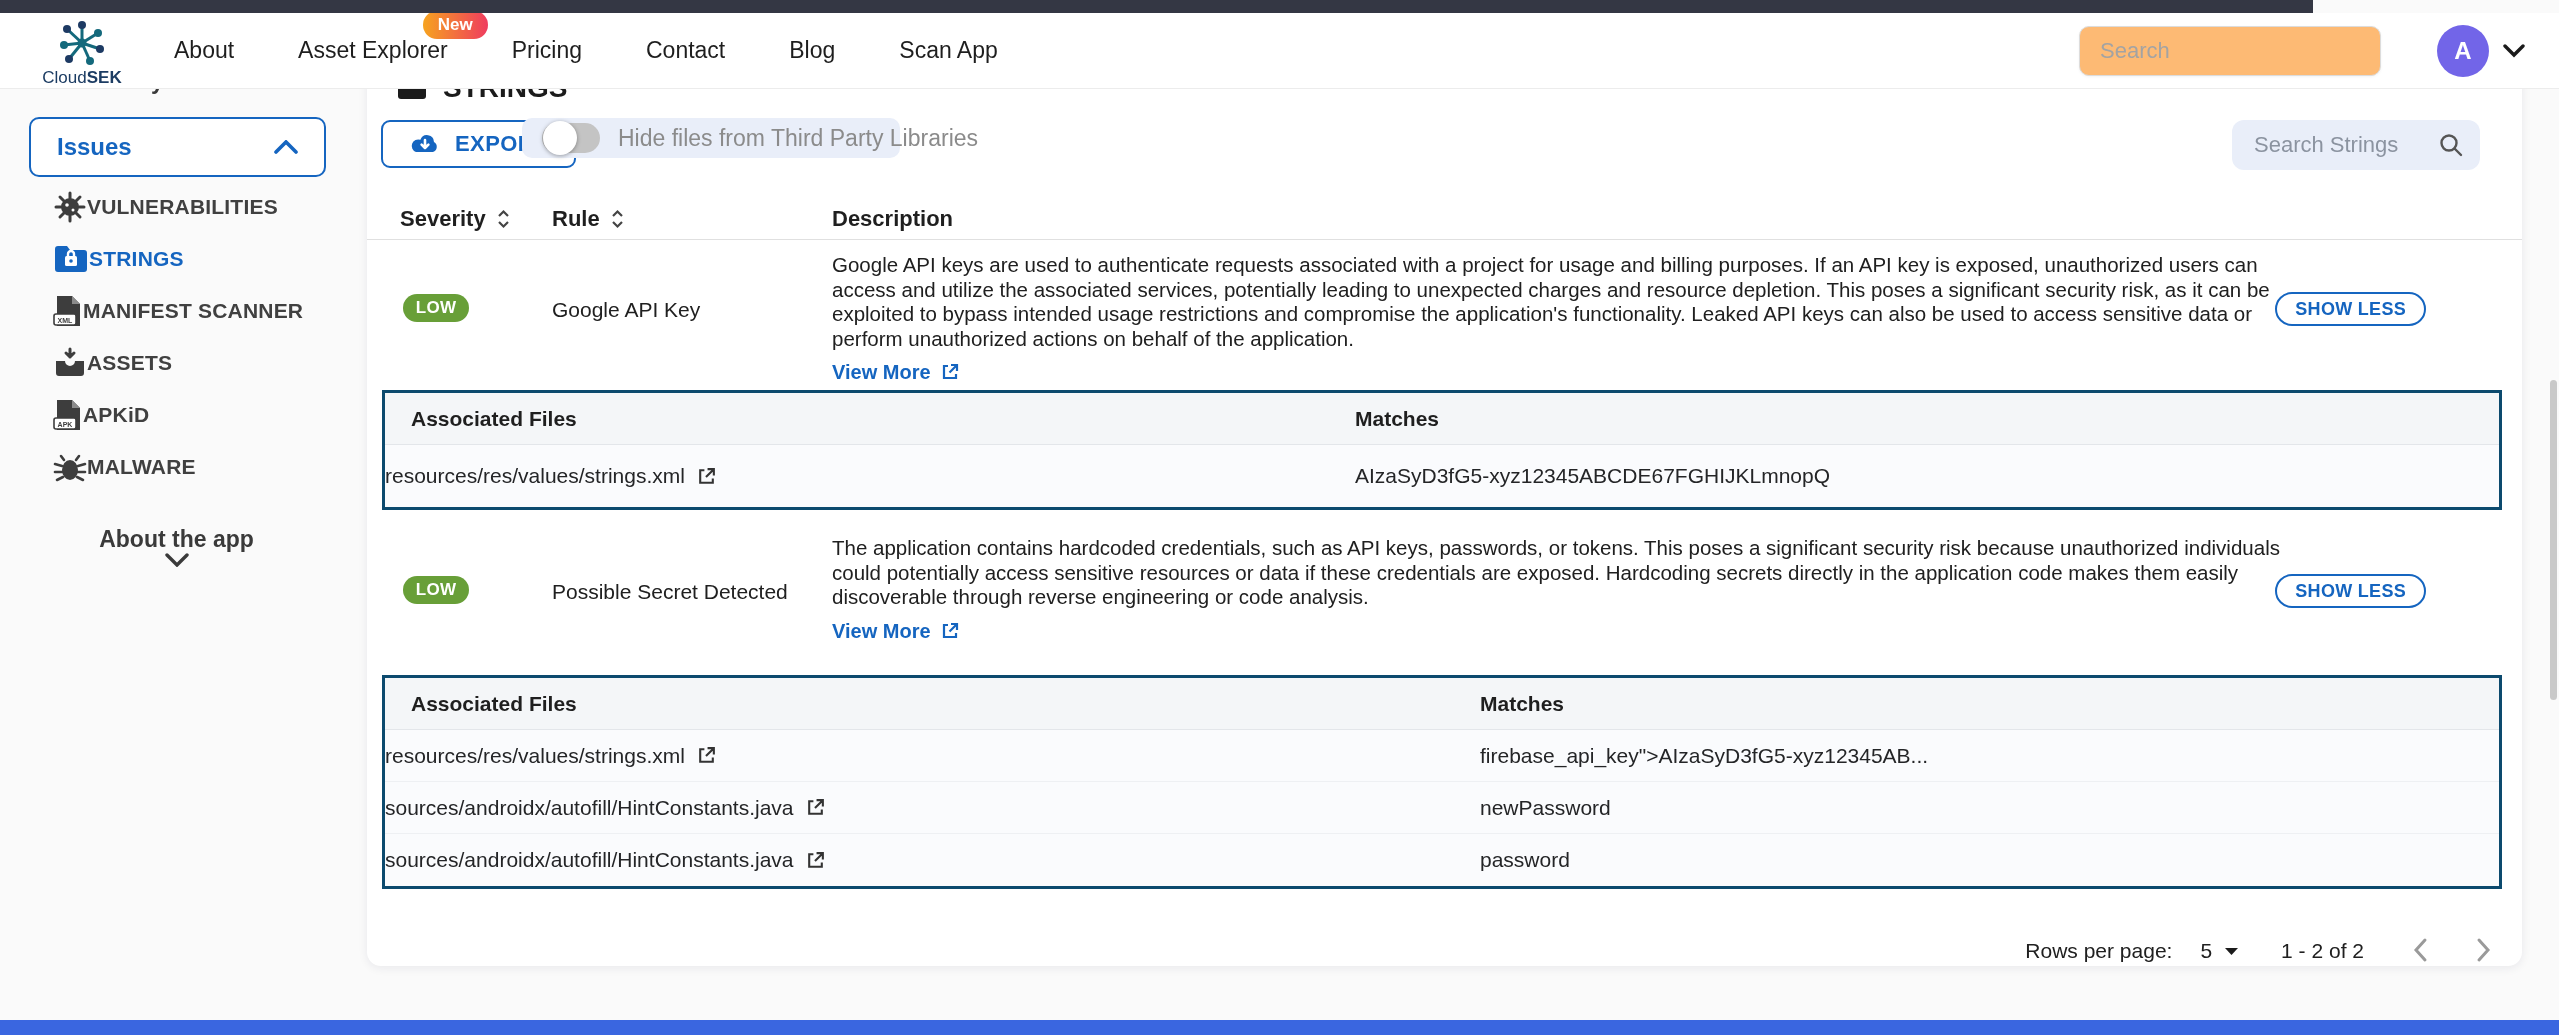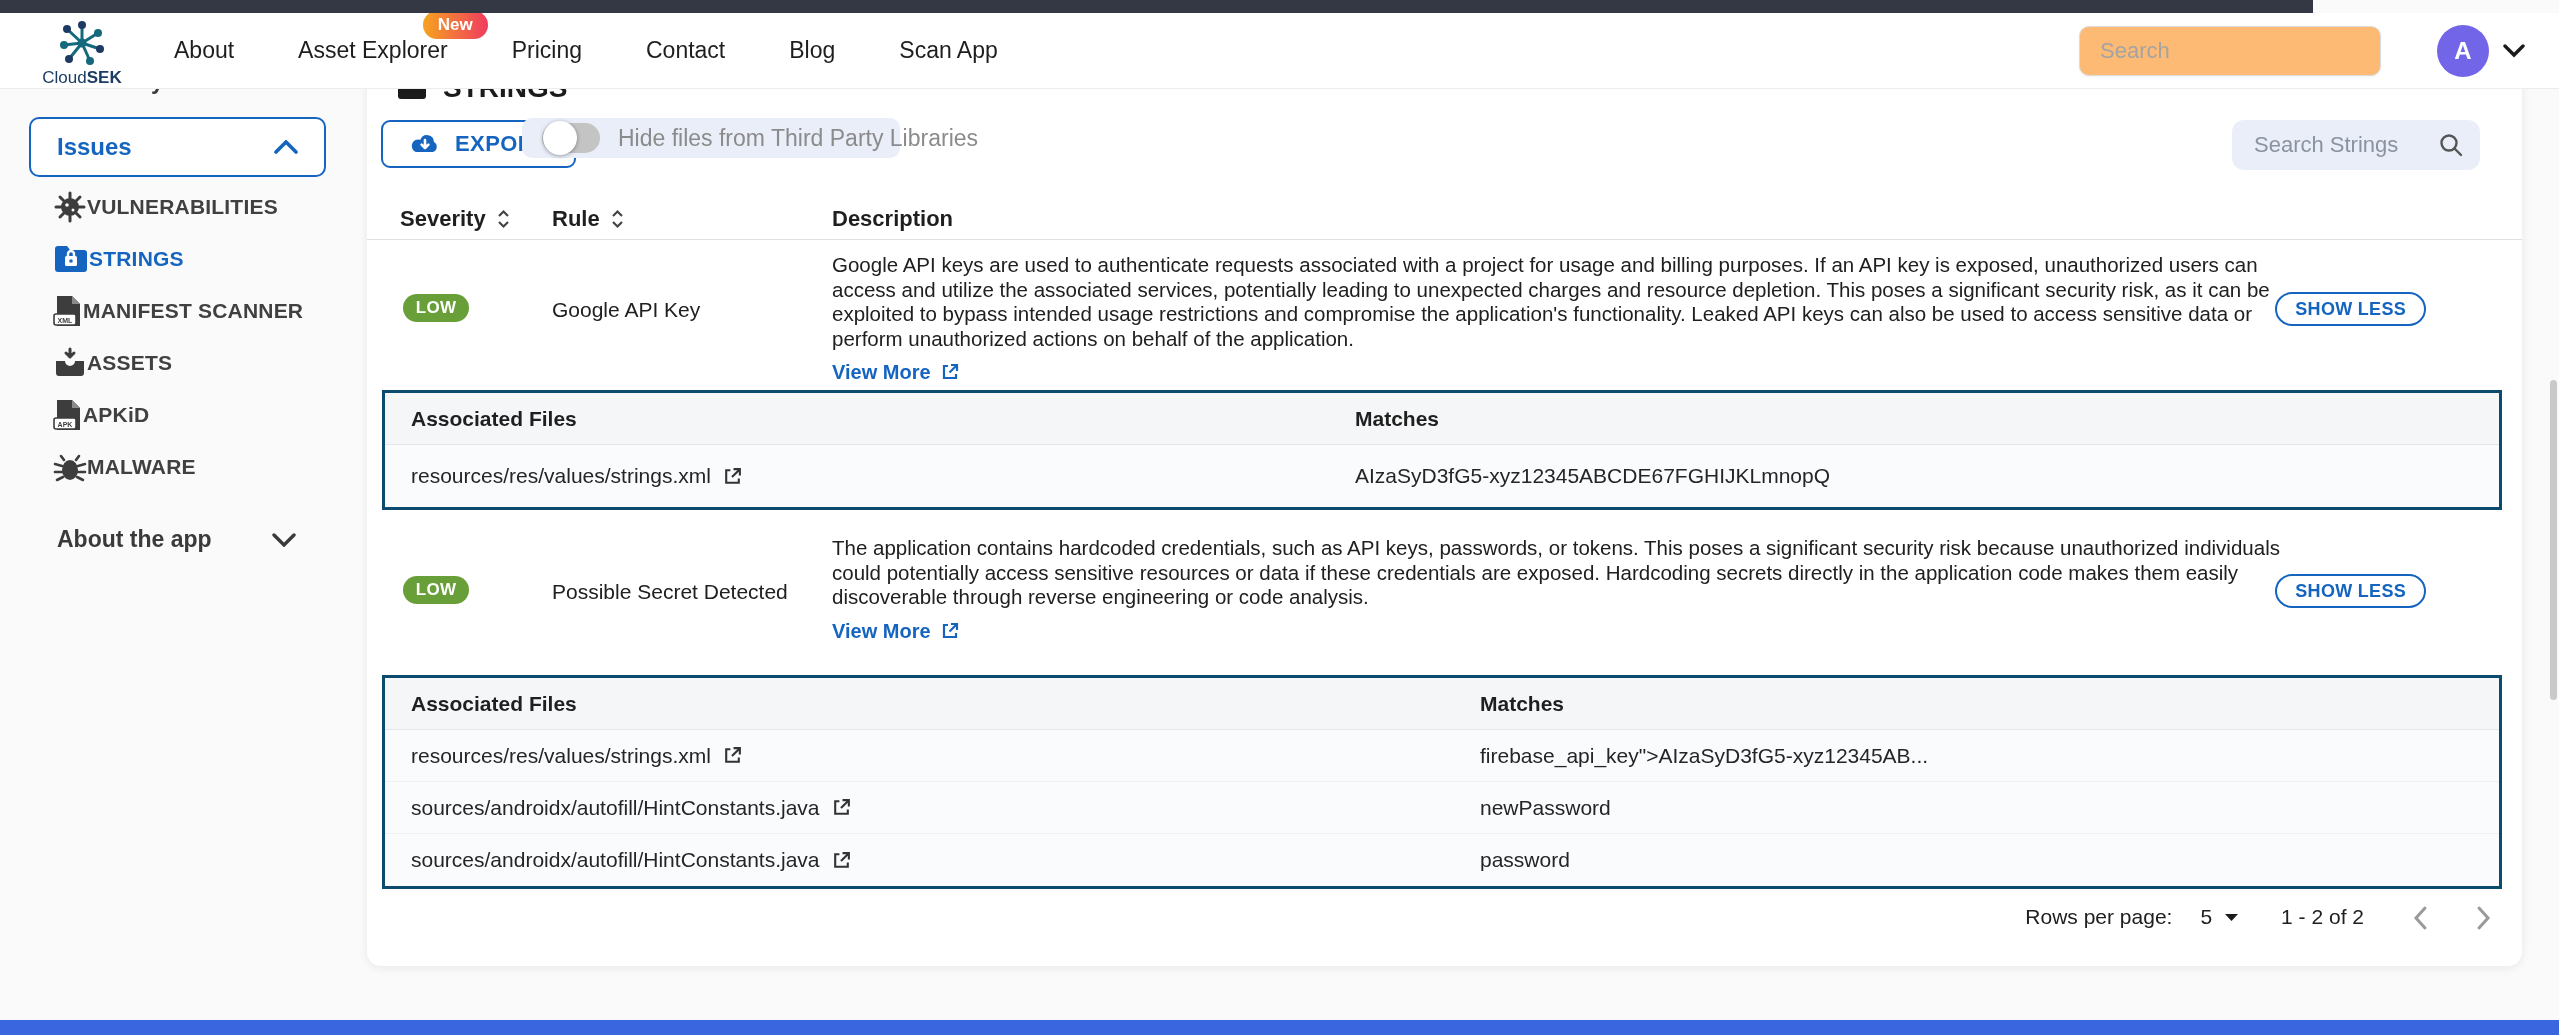--- a/index.html
+++ b/index.html
@@ -41,21 +41,21 @@
   .side-summary { position:absolute; top:68px; left:30px; font-size:23px; font-weight:600; color:#3a3a3a; cursor:pointer; }
   .issues-box {
     position:absolute; top:117px; left:0; width:297px; height:60px; border:2px solid #1565c0; border-radius:10px;
     display:flex; align-items:center; justify-content:space-between; padding:0 26px; cursor:pointer; background:#fff;
   }
   .issues-label { font-size:24px; font-weight:700; color:#1565c0; }
   .side-items { position:absolute; top:181px; left:0; width:297px; }
   .side-item { height:52px; display:flex; align-items:center; padding-left:24px; cursor:pointer; }
   .side-item .lbl { font-size:21px; font-weight:600; color:#404040; letter-spacing:.2px; }
   .side-item.active .lbl { color:#1565c0; }
-  .side-about { position:absolute; top:526px; left:0; width:297px; display:flex; align-items:center; justify-content:space-between; padding:0 30px 0 28px; cursor:pointer; }
+  .side-about { position:absolute; top:526px; left:0; width:297px; display:flex; align-items:center; justify-content:space-between; padding:0 30px 0 28px; cursor:pointer;flex-direction:column; }
   .side-about .lbl { font-size:23px; font-weight:600; color:#3a3a3a; }
   
   .card {
     position:absolute; left:367px; top:58px; width:2155px; height:908px; background:#fff;
     border-radius:14px; box-shadow:0 2px 10px rgba(25,30,60,.08); z-index:5;
   }
   .card-title { position:absolute; top:14px; left:30px; display:flex; align-items:center; gap:16px; }
   .card-title .txt { font-size:28px; font-weight:700; color:#1b1b1b; }
   .export-btn {
     position:absolute; top:62px; left:14px; height:48px; padding:0 26px; border:2px solid #1565c0; border-radius:9px;
@@ -93,27 +93,27 @@
   .show-less {
     position:absolute; right:96px; height:34px; padding:0 18px; border:2px solid #1565c0; border-radius:17px; background:#fff;
     color:#1565c0; font-size:18px; font-weight:700; display:flex; align-items:center; cursor:pointer; letter-spacing:.3px;
   }
   
   .subtable { position:absolute; left:15px; width:2120px; border:3px solid #0c4a6e; background:#fafbfd; }
   .subhead { display:grid; grid-template-columns:var(--c1) 1fr; height:52px; align-items:center; background:#f4f6f8; border-bottom:1px solid #e3e6ea; }
   .subhead .h { font-size:21px; font-weight:700; color:#1f1f1f; padding-left:26px; }
   .subrow { display:grid; grid-template-columns:var(--c1) 1fr; height:52px; align-items:center; border-bottom:1px solid #eef0f3; }
   .subrow:last-child { border-bottom:none; }
-  .file-cell { display:flex; align-items:center; gap:11px; padding-left:26px; font-size:21px; color:#242527; cursor:pointer; }
+  .file-cell { display:flex; align-items:center; gap:11px; font-size:21px; color:#242527; cursor:pointer; }
   .match-cell { font-size:21px; color:#242527; }
   .sub1 { --c1:970px; top:332px; } .sub1 .subrow { height:62px; }
   .sub2 { --c1:1095px; top:617px; }
   
   .pagi {
-    position:absolute; top:847px; right:30px; height:58px; display:flex; align-items:flex-start; font-size:21px; color:#202020;
+    position:absolute; top:847px; right:30px; height:58px; display:flex; align-items:flex-end; font-size:21px; color:#202020;
   }
   .pagi .rpp-label { color:#202020; }
   .rpp-select { display:flex; align-items:center; gap:12px; margin-left:28px; cursor:pointer; }
   .pagi .range { margin-left:42px; }
   .pg-btn { margin-left:48px; cursor:pointer; display:flex; align-items:center; }
   
   .scrollbar-thumb { position:absolute; right:2px; top:380px; width:7px; height:320px; background:#c9c9c9; border-radius:4px; z-index:40; cursor:grab; }
   .footer-bar { position:absolute; bottom:0; left:0; right:0; height:15px; background:#3a66e0; }
   svg { display:block; }
 </style>

